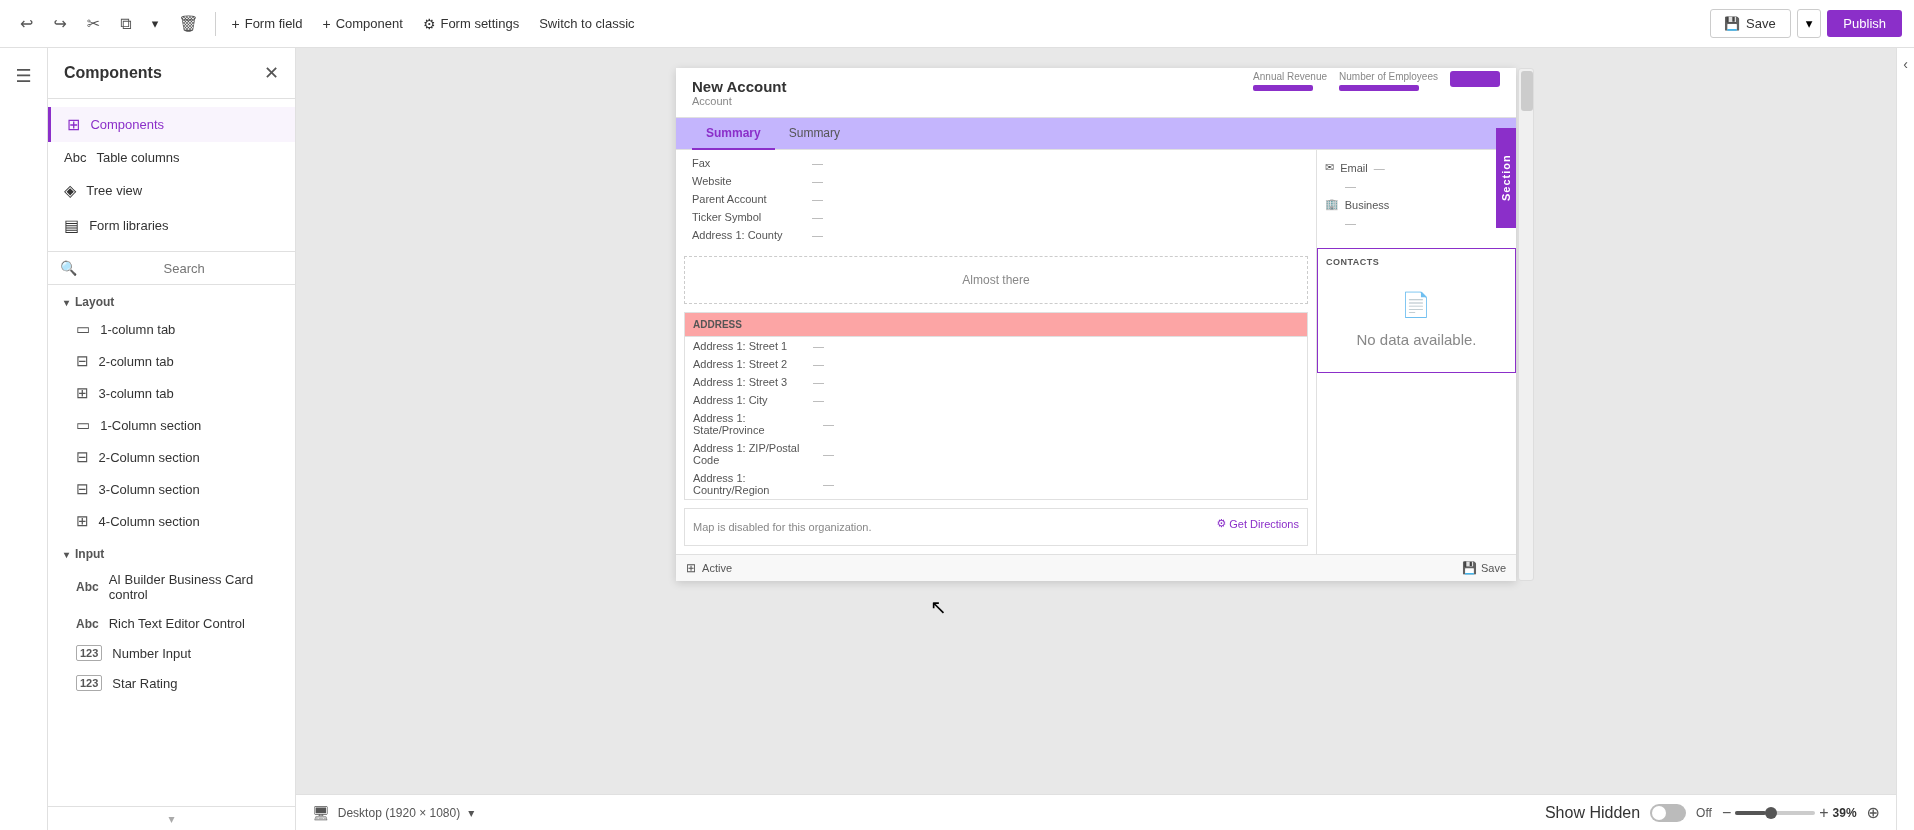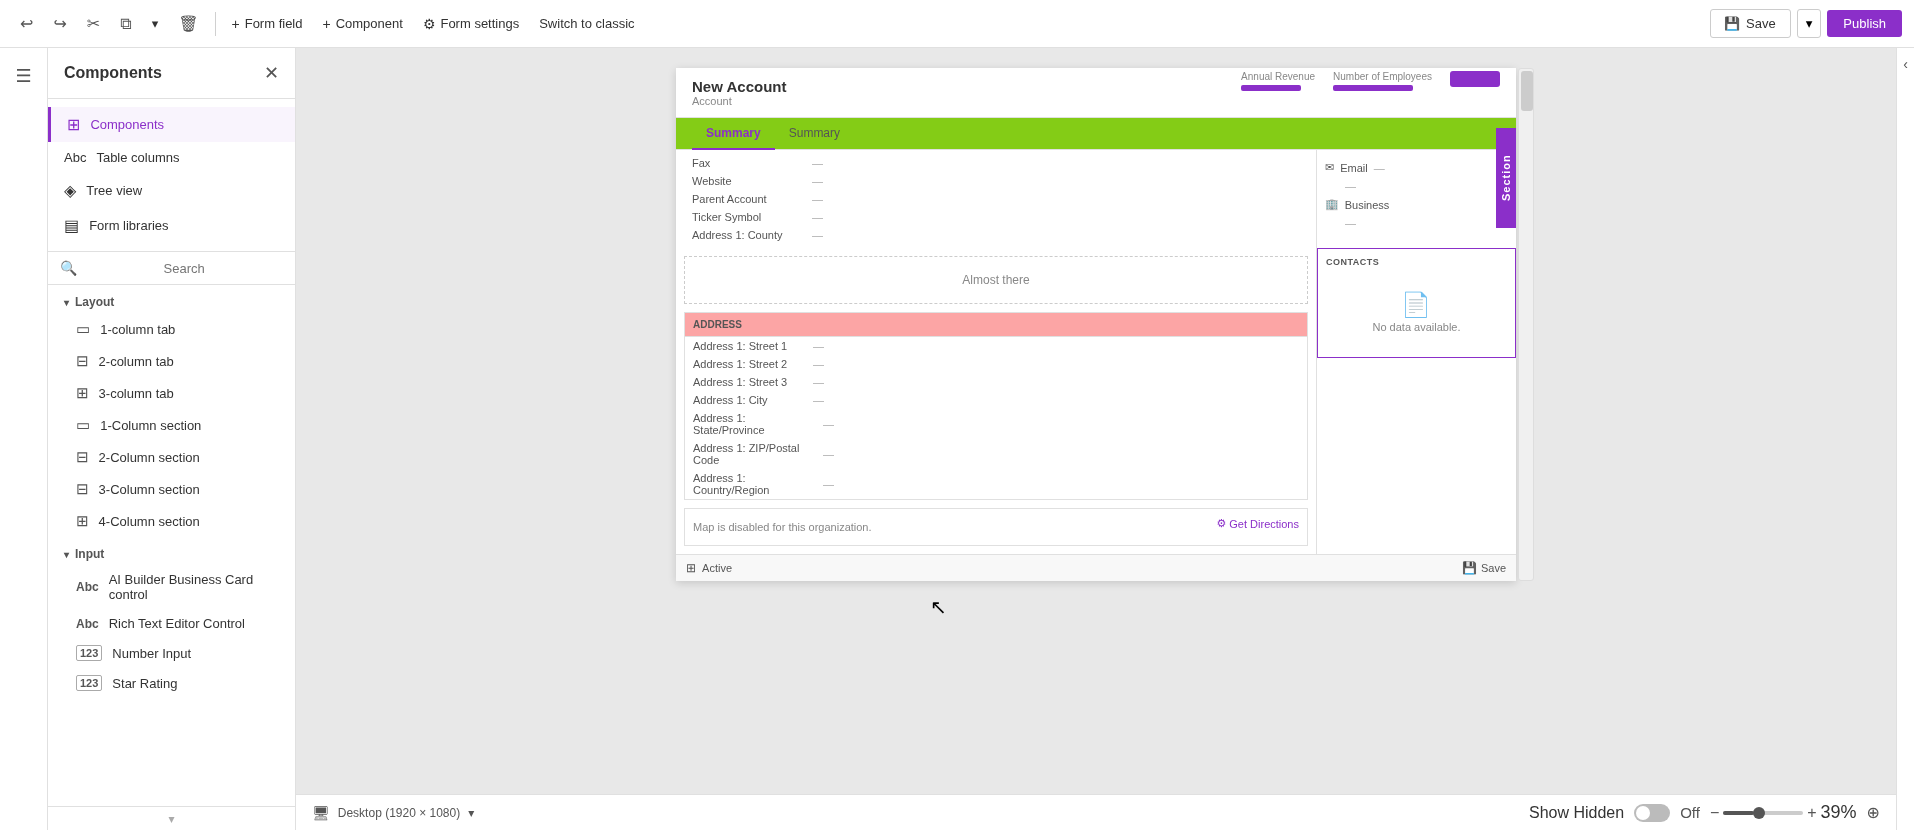--- a/index.html
+++ b/index.html
@@ -106,21 +106,21 @@
     }
 
     
     .form-header { padding: 10px 16px; border-bottom: 1px solid #e0e0e0; background: #fff; }
     .form-title { font-size: 15px; font-weight: 600; color: #333; }
     .form-subtitle { font-size: 11px; color: #888; }
     .stat-label { font-size: 10px; color: #888; }
     .stat-value-bar { width: 80px; height: 8px; background: #8b2fc9; border-radius: 2px; }
 
     
-    .form-tabs { display: flex; padding: 0 16px; border-bottom: 1px solid #e0e0e0; background: #84cc16; }
+    .form-tabs { display: flex; padding: 0 16px; border-bottom: 1px solid #e0e0e0; background: #c4b5fd; }
     .form-tab {
       padding: 8px 14px; font-size: 12px; cursor: pointer; color: #555;
       border-bottom: 2px solid transparent; margin-bottom: -1px;
     }
     .form-tab.active { color: #8b2fc9; border-bottom-color: #8b2fc9; font-weight: 600; }
     .form-row { display: flex; align-items: center; padding: 3px 8px; }
     .form-label { width: 120px; font-size: 11px; color: #555; }
     .form-dashes { font-size: 11px; color: #aaa; }
 
     
@@ -139,40 +139,40 @@
     .map-disabled { font-size: 11px; color: #888; padding: 4px 0; }
 
     
     .right-section { padding: 8px; }
     .right-field { display: flex; align-items: center; gap: 6px; padding: 3px 0; font-size: 11px; color: #555; }
     .right-dashes { color: #aaa; }
     .contacts-box { border: 1px solid #8b2fc9; padding: 8px; margin-top: 8px; }
     .contacts-header { font-size: 9px; font-weight: 700; color: #555; text-transform: uppercase; letter-spacing: 0.5px; margin-bottom: 8px; }
     .no-data { text-align: center; padding: 16px 8px; }
     .no-data-icon { font-size: 24px; color: #aaa; }
-    .no-data-text { font-size: 11px; color: #888; margin-top: 2px; }
+    .no-data-text { font-size: 15px; color: #888; margin-top: 12px; }
 
     
     .bottom-bar {
       height: 36px; background: #fff; border-top: 1px solid #e0e0e0;
       display: flex; align-items: center; padding: 0 16px; gap: 8px;
     }
     .bottom-status { font-size: 12px; color: #555; }
     .show-hidden-label { font-size: 16px; color: #333; }
     .toggle-switch {
       width: 36px; height: 18px; background: #aaa; border-radius: 9px; position: relative; cursor: pointer;
     }
     .toggle-switch.off { background: #bbb; }
     .toggle-knob { width: 14px; height: 14px; background: #fff; border-radius: 50%; position: absolute; top: 2px; left: 2px; transition: left 0.2s; }
     .zoom-controls { display: flex; align-items: center; gap: 4px; }
     .zoom-btn { border: none; background: transparent; cursor: pointer; font-size: 16px; color: #555; }
     .zoom-slider { width: 80px; height: 4px; background: #ccc; border-radius: 2px; position: relative; }
     .zoom-slider-fill { height: 100%; width: 39%; background: #555; border-radius: 2px; }
     .zoom-slider-thumb { width: 12px; height: 12px; background: #555; border-radius: 50%; position: absolute; top: -4px; left: 37%; }
-    .zoom-percent { font-size: 18px; color: #333; }
+    .zoom-percent { font-size: 12px; color: #333; font-weight: bold; }
 
     
     .right-collapse { width: 18px; background: #fff; border-left: 1px solid #e0e0e0; display: flex; align-items: flex-start; justify-content: center; padding-top: 8px; }
     .right-collapse-btn { border: none; background: transparent; cursor: pointer; font-size: 14px; color: #555; }
 
     
     .section-label {
       writing-mode: vertical-lr; transform: rotate(180deg);
       font-size: 11px; color: #fff; background: #8b2fc9;
       padding: 8px 4px; text-align: center; letter-spacing: 1px; font-weight: 600;
@@ -346,21 +346,21 @@
 
   <div class="canvas-area">
     <div class="canvas-scroll">
       <div style="position:relative;">
 
         <div class="form-preview">
 
           <div class="form-header">
             <div class="form-title">New Account</div>
             <div class="form-subtitle">Account</div>
-            <div style="float:right; display:flex; gap:18px; margin-top:-36px;">
+            <div style="float:right; display:flex; gap:12px; margin-top:-36px;">
               <div>
                 <div class="stat-label">Annual Revenue</div>
                 <div class="stat-value-bar" style="width:60px;height:6px;background:#8b2fc9;border-radius:2px;margin-top:3px;"></div>
               </div>
               <div>
                 <div class="stat-label">Number of Employees</div>
                 <div style="width:80px;height:6px;background:#8b2fc9;border-radius:2px;margin-top:3px;"></div>
               </div>
               <div style="width:50px;height:16px;background:#8b2fc9;border-radius:3px;"></div>
             </div>
@@ -499,21 +499,21 @@
       <span style="font-size:14px;color:#555">🖥</span>
       <span class="bottom-status">Desktop (1920 × 1080)</span>
       <button style="border:none;background:transparent;cursor:pointer;font-size:12px;color:#555;">
         <span>▾</span>
       </button>
       <div style="margin-left:auto; display:flex; align-items:center; gap:10px;">
         <span class="show-hidden-label">Show Hidden</span>
         <div class="toggle-switch off">
           <div class="toggle-knob"></div>
         </div>
-        <span style="font-size:15px;color:#555">Off</span>
+        <span style="font-size:12px;color:#555">Off</span>
         <div class="zoom-controls">
           <button class="zoom-btn">−</button>
           <div class="zoom-slider">
             <div class="zoom-slider-fill"></div>
             <div class="zoom-slider-thumb"></div>
           </div>
           <button class="zoom-btn">+</button>
           <span class="zoom-percent">39%</span>
         </div>
         <button style="border:none;background:transparent;cursor:pointer;font-size:16px;color:#555;">

